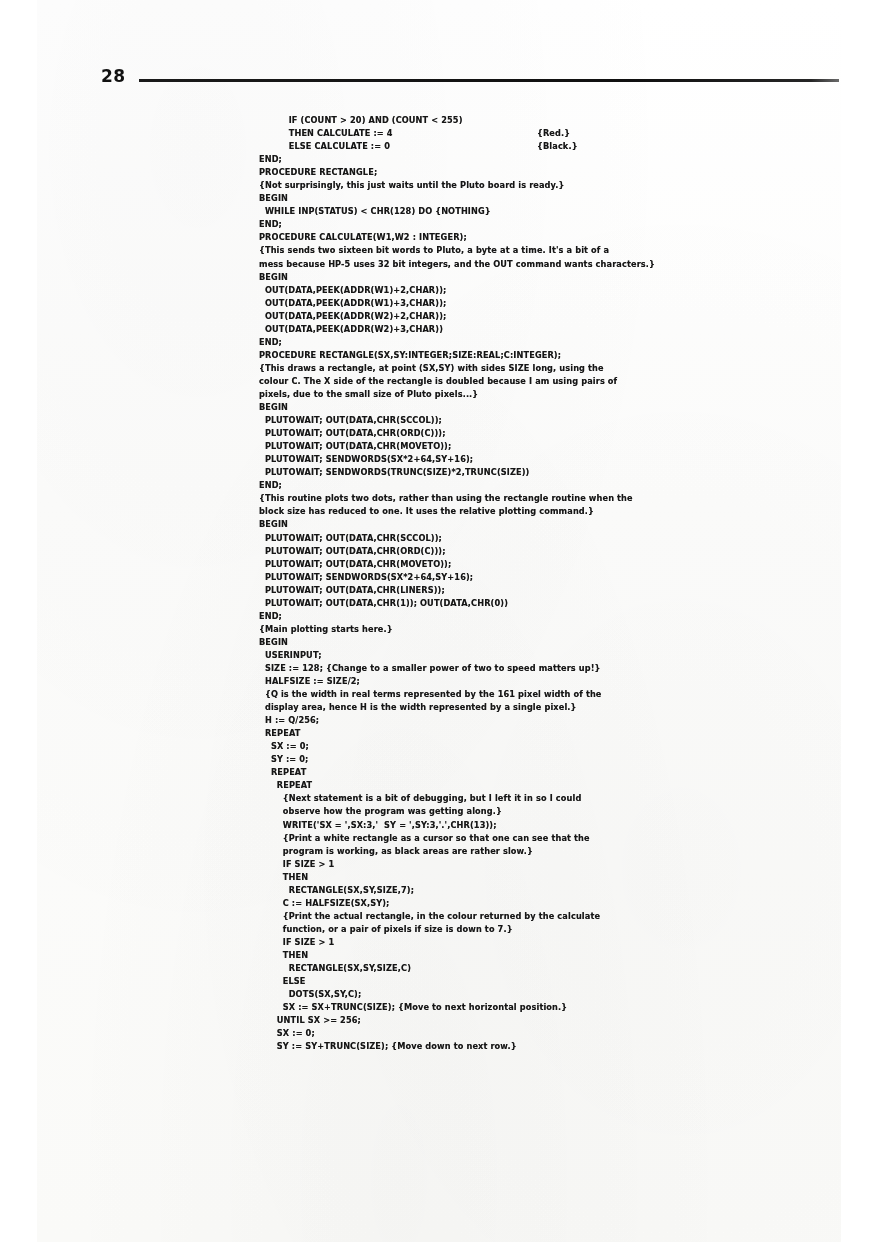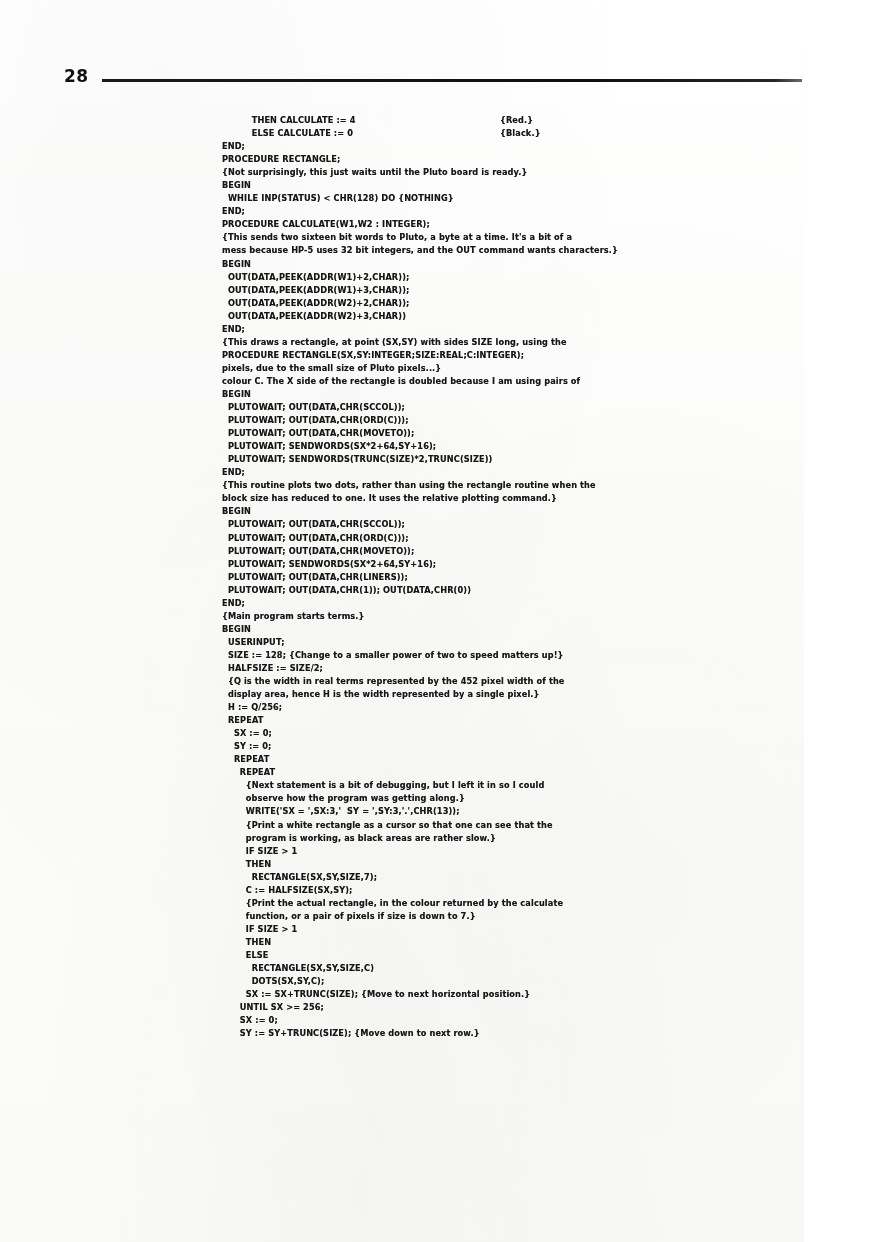--- a/index.html
+++ b/index.html
@@ -9,20 +9,21 @@
   }
   body {
     font-family: "Liberation Sans", sans-serif;
   }
   .page {
     position: relative;
     width: 804px;
     height: 1242px;
     background: #f97316;
     overflow: hidden;
+    margin-left: 37px;
   }
   
   .paper-tone {
     position: absolute;
     inset: 0;
     background:
       radial-gradient(ellipse at 20% 12%, rgba(0,0,0,0.018), rgba(0,0,0,0) 55%),
       radial-gradient(ellipse at 80% 70%, rgba(0,0,0,0.016), rgba(0,0,0,0) 60%),
       radial-gradient(ellipse at 45% 95%, rgba(0,0,0,0.02), rgba(0,0,0,0) 55%),
       linear-gradient(180deg, #ffffff 0%, #fcfcfb 40%, #fafaf8 100%);
@@ -83,85 +84,86 @@
 
 <div class="page">
   <div class="paper-tone"></div>
 
   <div class="header">
     <div class="page-number">28</div>
     <div class="header-rule"></div>
   </div>
 
   <div class="code-block" id="code-block">
+      <div class="code-line">          IF (COUNT &gt; 20) AND (COUNT &lt; 255)</div>
       <div class="code-line">          THEN CALCULATE := 4<span class="trail">{Red.}</span></div>
       <div class="code-line">          ELSE CALCULATE := 0<span class="trail">{Black.}</span></div>
       <div class="code-line">END;</div>
       <div class="code-line">PROCEDURE RECTANGLE;</div>
       <div class="code-line">{Not surprisingly, this just waits until the Pluto board is ready.}</div>
       <div class="code-line">BEGIN</div>
       <div class="code-line">  WHILE INP(STATUS) &lt; CHR(128) DO {NOTHING}</div>
       <div class="code-line">END;</div>
       <div class="code-line">PROCEDURE CALCULATE(W1,W2 : INTEGER);</div>
       <div class="code-line">{This sends two sixteen bit words to Pluto, a byte at a time. It's a bit of a</div>
       <div class="code-line">mess because HP-5 uses 32 bit integers, and the OUT command wants characters.}</div>
       <div class="code-line">BEGIN</div>
       <div class="code-line">  OUT(DATA,PEEK(ADDR(W1)+2,CHAR));</div>
       <div class="code-line">  OUT(DATA,PEEK(ADDR(W1)+3,CHAR));</div>
       <div class="code-line">  OUT(DATA,PEEK(ADDR(W2)+2,CHAR));</div>
       <div class="code-line">  OUT(DATA,PEEK(ADDR(W2)+3,CHAR))</div>
       <div class="code-line">END;</div>
+      <div class="code-line">PROCEDURE RECTANGLE(SX,SY:INTEGER;SIZE:REAL;C:INTEGER);</div>
       <div class="code-line">{This draws a rectangle, at point (SX,SY) with sides SIZE long, using the</div>
-      <div class="code-line">PROCEDURE RECTANGLE(SX,SY:INTEGER;SIZE:REAL;C:INTEGER);</div>
+      <div class="code-line">colour C. The X side of the rectangle is doubled because I am using pairs of</div>
       <div class="code-line">pixels, due to the small size of Pluto pixels...}</div>
-      <div class="code-line">colour C. The X side of the rectangle is doubled because I am using pairs of</div>
       <div class="code-line">BEGIN</div>
       <div class="code-line">  PLUTOWAIT; OUT(DATA,CHR(SCCOL));</div>
       <div class="code-line">  PLUTOWAIT; OUT(DATA,CHR(ORD(C)));</div>
       <div class="code-line">  PLUTOWAIT; OUT(DATA,CHR(MOVETO));</div>
       <div class="code-line">  PLUTOWAIT; SENDWORDS(SX*2+64,SY+16);</div>
       <div class="code-line">  PLUTOWAIT; SENDWORDS(TRUNC(SIZE)*2,TRUNC(SIZE))</div>
       <div class="code-line">END;</div>
       <div class="code-line">{This routine plots two dots, rather than using the rectangle routine when the</div>
       <div class="code-line">block size has reduced to one. It uses the relative plotting command.}</div>
       <div class="code-line">BEGIN</div>
       <div class="code-line">  PLUTOWAIT; OUT(DATA,CHR(SCCOL));</div>
       <div class="code-line">  PLUTOWAIT; OUT(DATA,CHR(ORD(C)));</div>
       <div class="code-line">  PLUTOWAIT; OUT(DATA,CHR(MOVETO));</div>
       <div class="code-line">  PLUTOWAIT; SENDWORDS(SX*2+64,SY+16);</div>
       <div class="code-line">  PLUTOWAIT; OUT(DATA,CHR(LINERS));</div>
       <div class="code-line">  PLUTOWAIT; OUT(DATA,CHR(1)); OUT(DATA,CHR(0))</div>
       <div class="code-line">END;</div>
-      <div class="code-line">{Main program starts terms.}</div>
+      <div class="code-line">{Main plotting starts here.}</div>
       <div class="code-line">BEGIN</div>
       <div class="code-line">  USERINPUT;</div>
       <div class="code-line">  SIZE := 128; {Change to a smaller power of two to speed matters up!}</div>
       <div class="code-line">  HALFSIZE := SIZE/2;</div>
-      <div class="code-line">  {Q is the width in real terms represented by the 452 pixel width of the</div>
+      <div class="code-line">  {Q is the width in real terms represented by the 161 pixel width of the</div>
       <div class="code-line">  display area, hence H is the width represented by a single pixel.}</div>
       <div class="code-line">  H := Q/256;</div>
       <div class="code-line">  REPEAT</div>
       <div class="code-line">    SX := 0;</div>
       <div class="code-line">    SY := 0;</div>
       <div class="code-line">    REPEAT</div>
       <div class="code-line">      REPEAT</div>
       <div class="code-line">        {Next statement is a bit of debugging, but I left it in so I could</div>
       <div class="code-line">        observe how the program was getting along.}</div>
       <div class="code-line">        WRITE('SX = ',SX:3,'  SY = ',SY:3,'.',CHR(13));</div>
       <div class="code-line">        {Print a white rectangle as a cursor so that one can see that the</div>
       <div class="code-line">        program is working, as black areas are rather slow.}</div>
       <div class="code-line">        IF SIZE &gt; 1</div>
       <div class="code-line">        THEN</div>
       <div class="code-line">          RECTANGLE(SX,SY,SIZE,7);</div>
       <div class="code-line">        C := HALFSIZE(SX,SY);</div>
       <div class="code-line">        {Print the actual rectangle, in the colour returned by the calculate</div>
       <div class="code-line">        function, or a pair of pixels if size is down to 7.}</div>
       <div class="code-line">        IF SIZE &gt; 1</div>
       <div class="code-line">        THEN</div>
+      <div class="code-line">          RECTANGLE(SX,SY,SIZE,C)</div>
       <div class="code-line">        ELSE</div>
-      <div class="code-line">          RECTANGLE(SX,SY,SIZE,C)</div>
       <div class="code-line">          DOTS(SX,SY,C);</div>
       <div class="code-line">        SX := SX+TRUNC(SIZE); {Move to next horizontal position.}</div>
       <div class="code-line">      UNTIL SX &gt;= 256;</div>
       <div class="code-line">      SX := 0;</div>
       <div class="code-line">      SY := SY+TRUNC(SIZE); {Move down to next row.}</div>
     </div>
 </div>
 
 </body></html>

